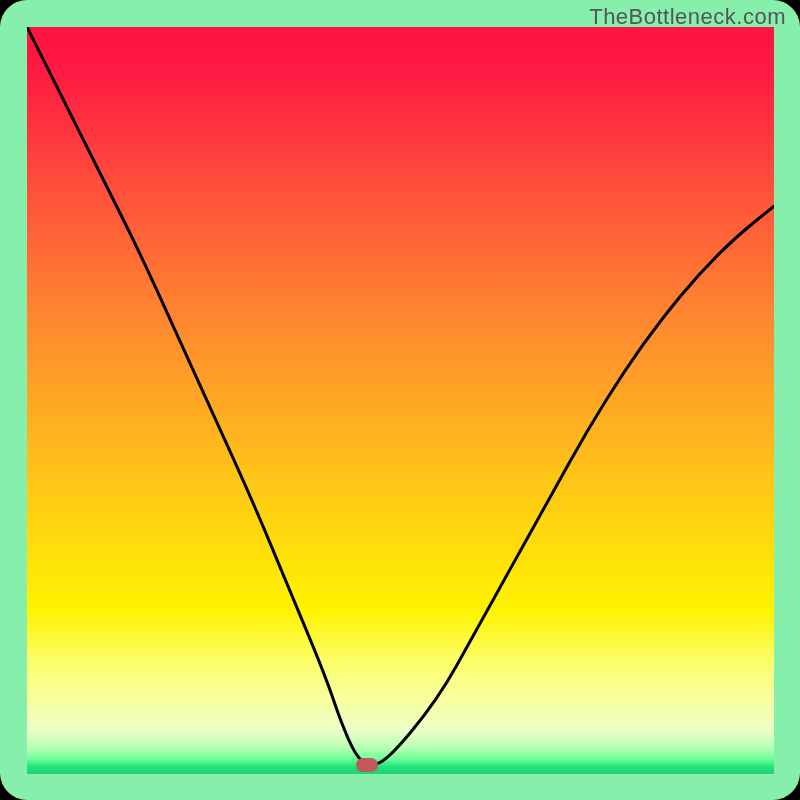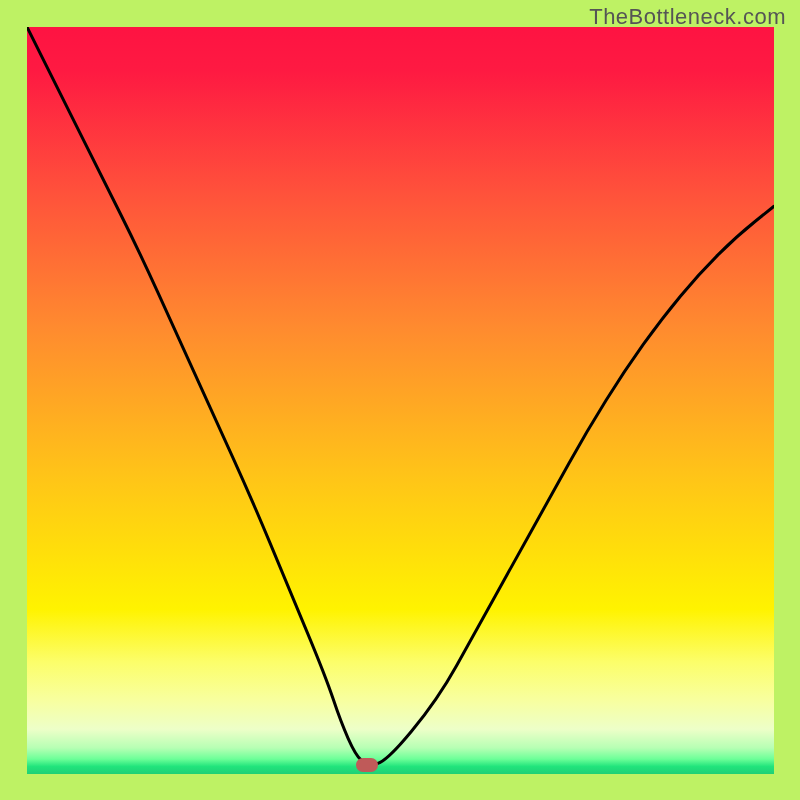--- a/index.html
+++ b/index.html
@@ -7,21 +7,22 @@
     padding: 0;
     width: 800px;
     height: 800px;
     background: #000;
     font-family: Arial, Helvetica, sans-serif;
     position: relative;
   }
   .frame {
     position: absolute;
     inset: 0;
-    background: #bef264;
+    background: #86efac;
+    border-radius: 27px;
   }
   .watermark {
     position: absolute;
     top: 4px;
     right: 14px;
     color: #555;
     font-size: 22px;
     font-weight: 500;
     letter-spacing: 0.5px;
     z-index: 20;

